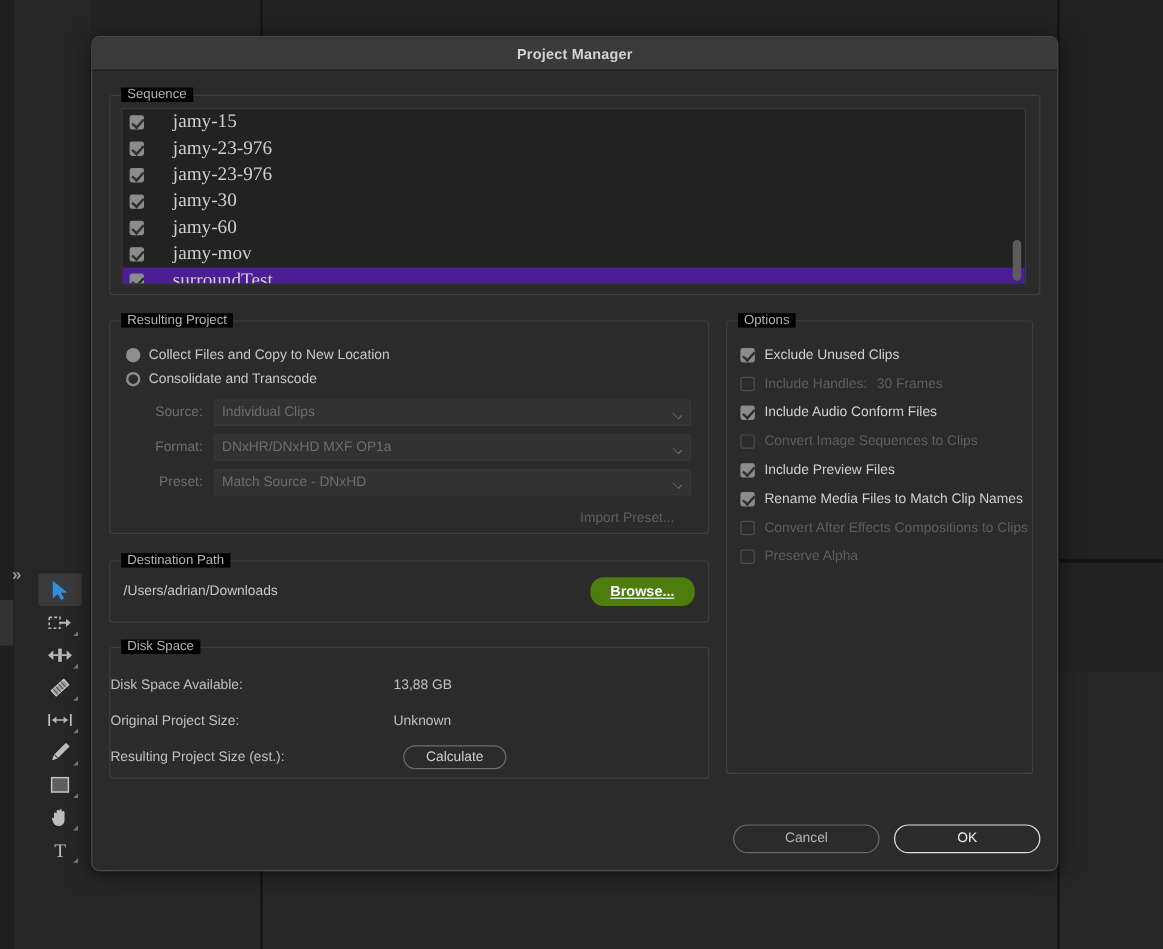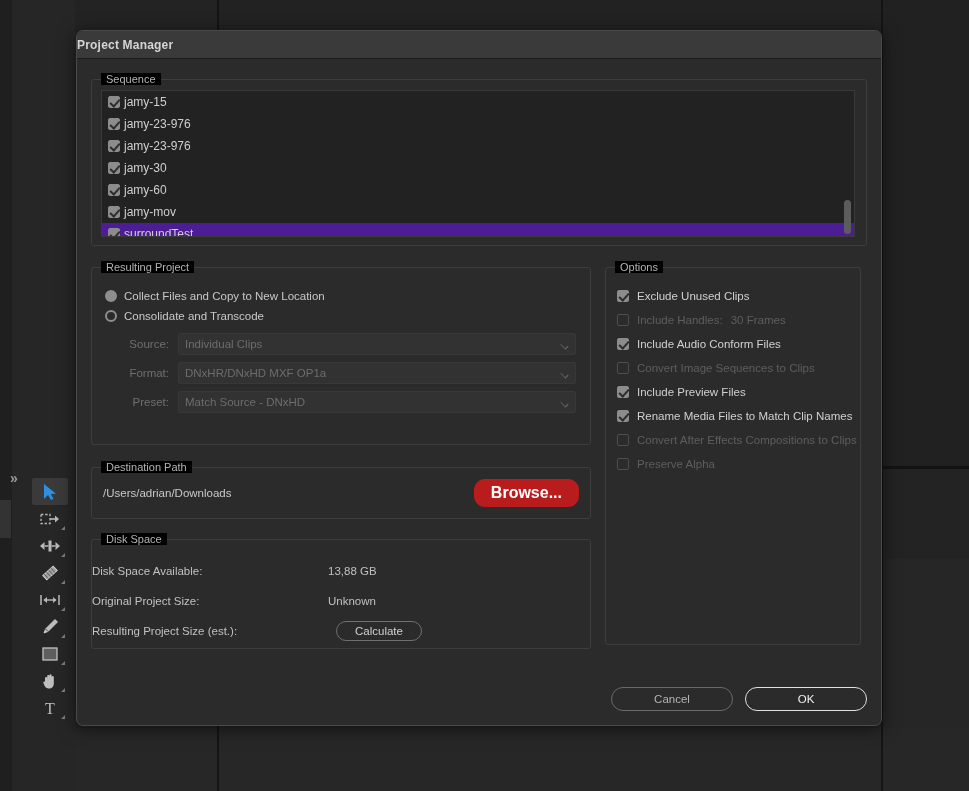--- a/index.html
+++ b/index.html
@@ -57,21 +57,21 @@
     width: 806px; height: 696px;
     background: #2b2b2b;
     border: 1px solid #4a4a4a;
     border-radius: 7px;
     box-shadow: 0 3px 18px rgba(0,0,0,.55);
     overflow: hidden;
   }
   .titlebar {
     height: 28px; background: #3a3a3a;
     border-bottom: 1px solid #1b1b1b;
-    display: flex; align-items: center; 
+    display: flex; align-items: center; justify-content: center;
   }
   .titlebar .title {
     font-size: 12px; font-weight: bold; color: #d4d4d4; letter-spacing: .2px;
   }
   .dlg-body { position: relative; padding: 12px 14px 0 14px; }
 
   
   .group { position: relative; border: 1px solid #3e3e3e; border-radius: 3px; }
   .group > .legend {
     position: absolute; top: -7px; left: 9px;
@@ -85,21 +85,21 @@
     position: absolute; left: 9px; top: 10px;
     width: 754px; height: 147px;
     background: #222222; border: 1px solid #3a3a3a;
     overflow: hidden;
   }
   .seq-row {
     height: 22px; display: flex; align-items: center;
     padding-left: 6px; cursor: pointer;
   }
   .seq-row.selected { background: #4c1d95; }
-  .seq-row .lbl { font-size: 12px; color: #cfcfcf; margin-left: 4px; }
+  .seq-row .lbl { font-size: 16px; color: #cfcfcf; margin-left: 24px; font-family: Liberation Serif, serif; }
 
   .cbx {
     width: 12px; height: 12px; border-radius: 2px;
     background: #8c8c8c; border: 1px solid #8c8c8c;
     position: relative; flex: none;
   }
   .cbx::after {
     content: ""; position: absolute;
     left: 3px; top: 0px; width: 4px; height: 8px;
     border: solid #2e2e2e; border-width: 0 2px 2px 0;
@@ -155,22 +155,22 @@
   .btn-pillghost {
     padding: 3px 13px; border: 1px solid transparent; border-radius: 11px;
     font-size: 11.5px; color: #5f5f5f; cursor: default;
   }
 
   
   .dp-group { height: 52px; margin-top: 22px; }
   .dp-inner { display: flex; align-items: center; height: 100%; padding: 0 11px 0 11px; }
   .dp-path { flex: 1; font-size: 11.5px; color: #c8c8c8; }
   .btn-blue {
-    background: #b91c1c; color: #fff; font-size: 16px; font-weight: bold;
-    border: none; border-radius: 11px; padding: 5px 17px; cursor: pointer;
+    background: #4d7c0f; color: #fff; font-size: 12px; font-weight: bold;
+    border: none; border-radius: 11px; padding: 5px 17px; cursor: pointer; text-decoration: underline;
   }
 
   
   .ds-group { height: 110px; margin-top: 20px; padding-top: 16px; }
   .ds-row { display: flex; align-items: center; height: 30px; }
   .ds-label { width: 236px; text-align: left; padding-right: 7px; font-size: 11.5px; color: #c0c0c0; }
   .ds-value { font-size: 11.5px; color: #c0c0c0; }
   .btn-pill {
     border: 1px solid #6e6e6e; border-radius: 11px;
     padding: 3px 18px; font-size: 11.5px; color: #cfcfcf;
@@ -364,20 +364,23 @@
                 </div>
               </div>
               <div class="field-row">
                 <span class="flabel">Preset:</span>
                 <div class="dropdown">
                   <span>Match Source - DNxHD</span>
                   <span class="arrow"></span>
                 </div>
               </div>
             </div>
+          <div class="import-row">
+            <span class="btn-pillghost">Import Preset...</span>
+          </div>
         </div>
 
         <div class="group dp-group">
           <span class="legend">Destination Path</span>
           <div class="dp-inner">
             <span class="dp-path">/Users/adrian/Downloads</span>
             <button class="btn-blue">Browse...</button>
           </div>
         </div>
 

